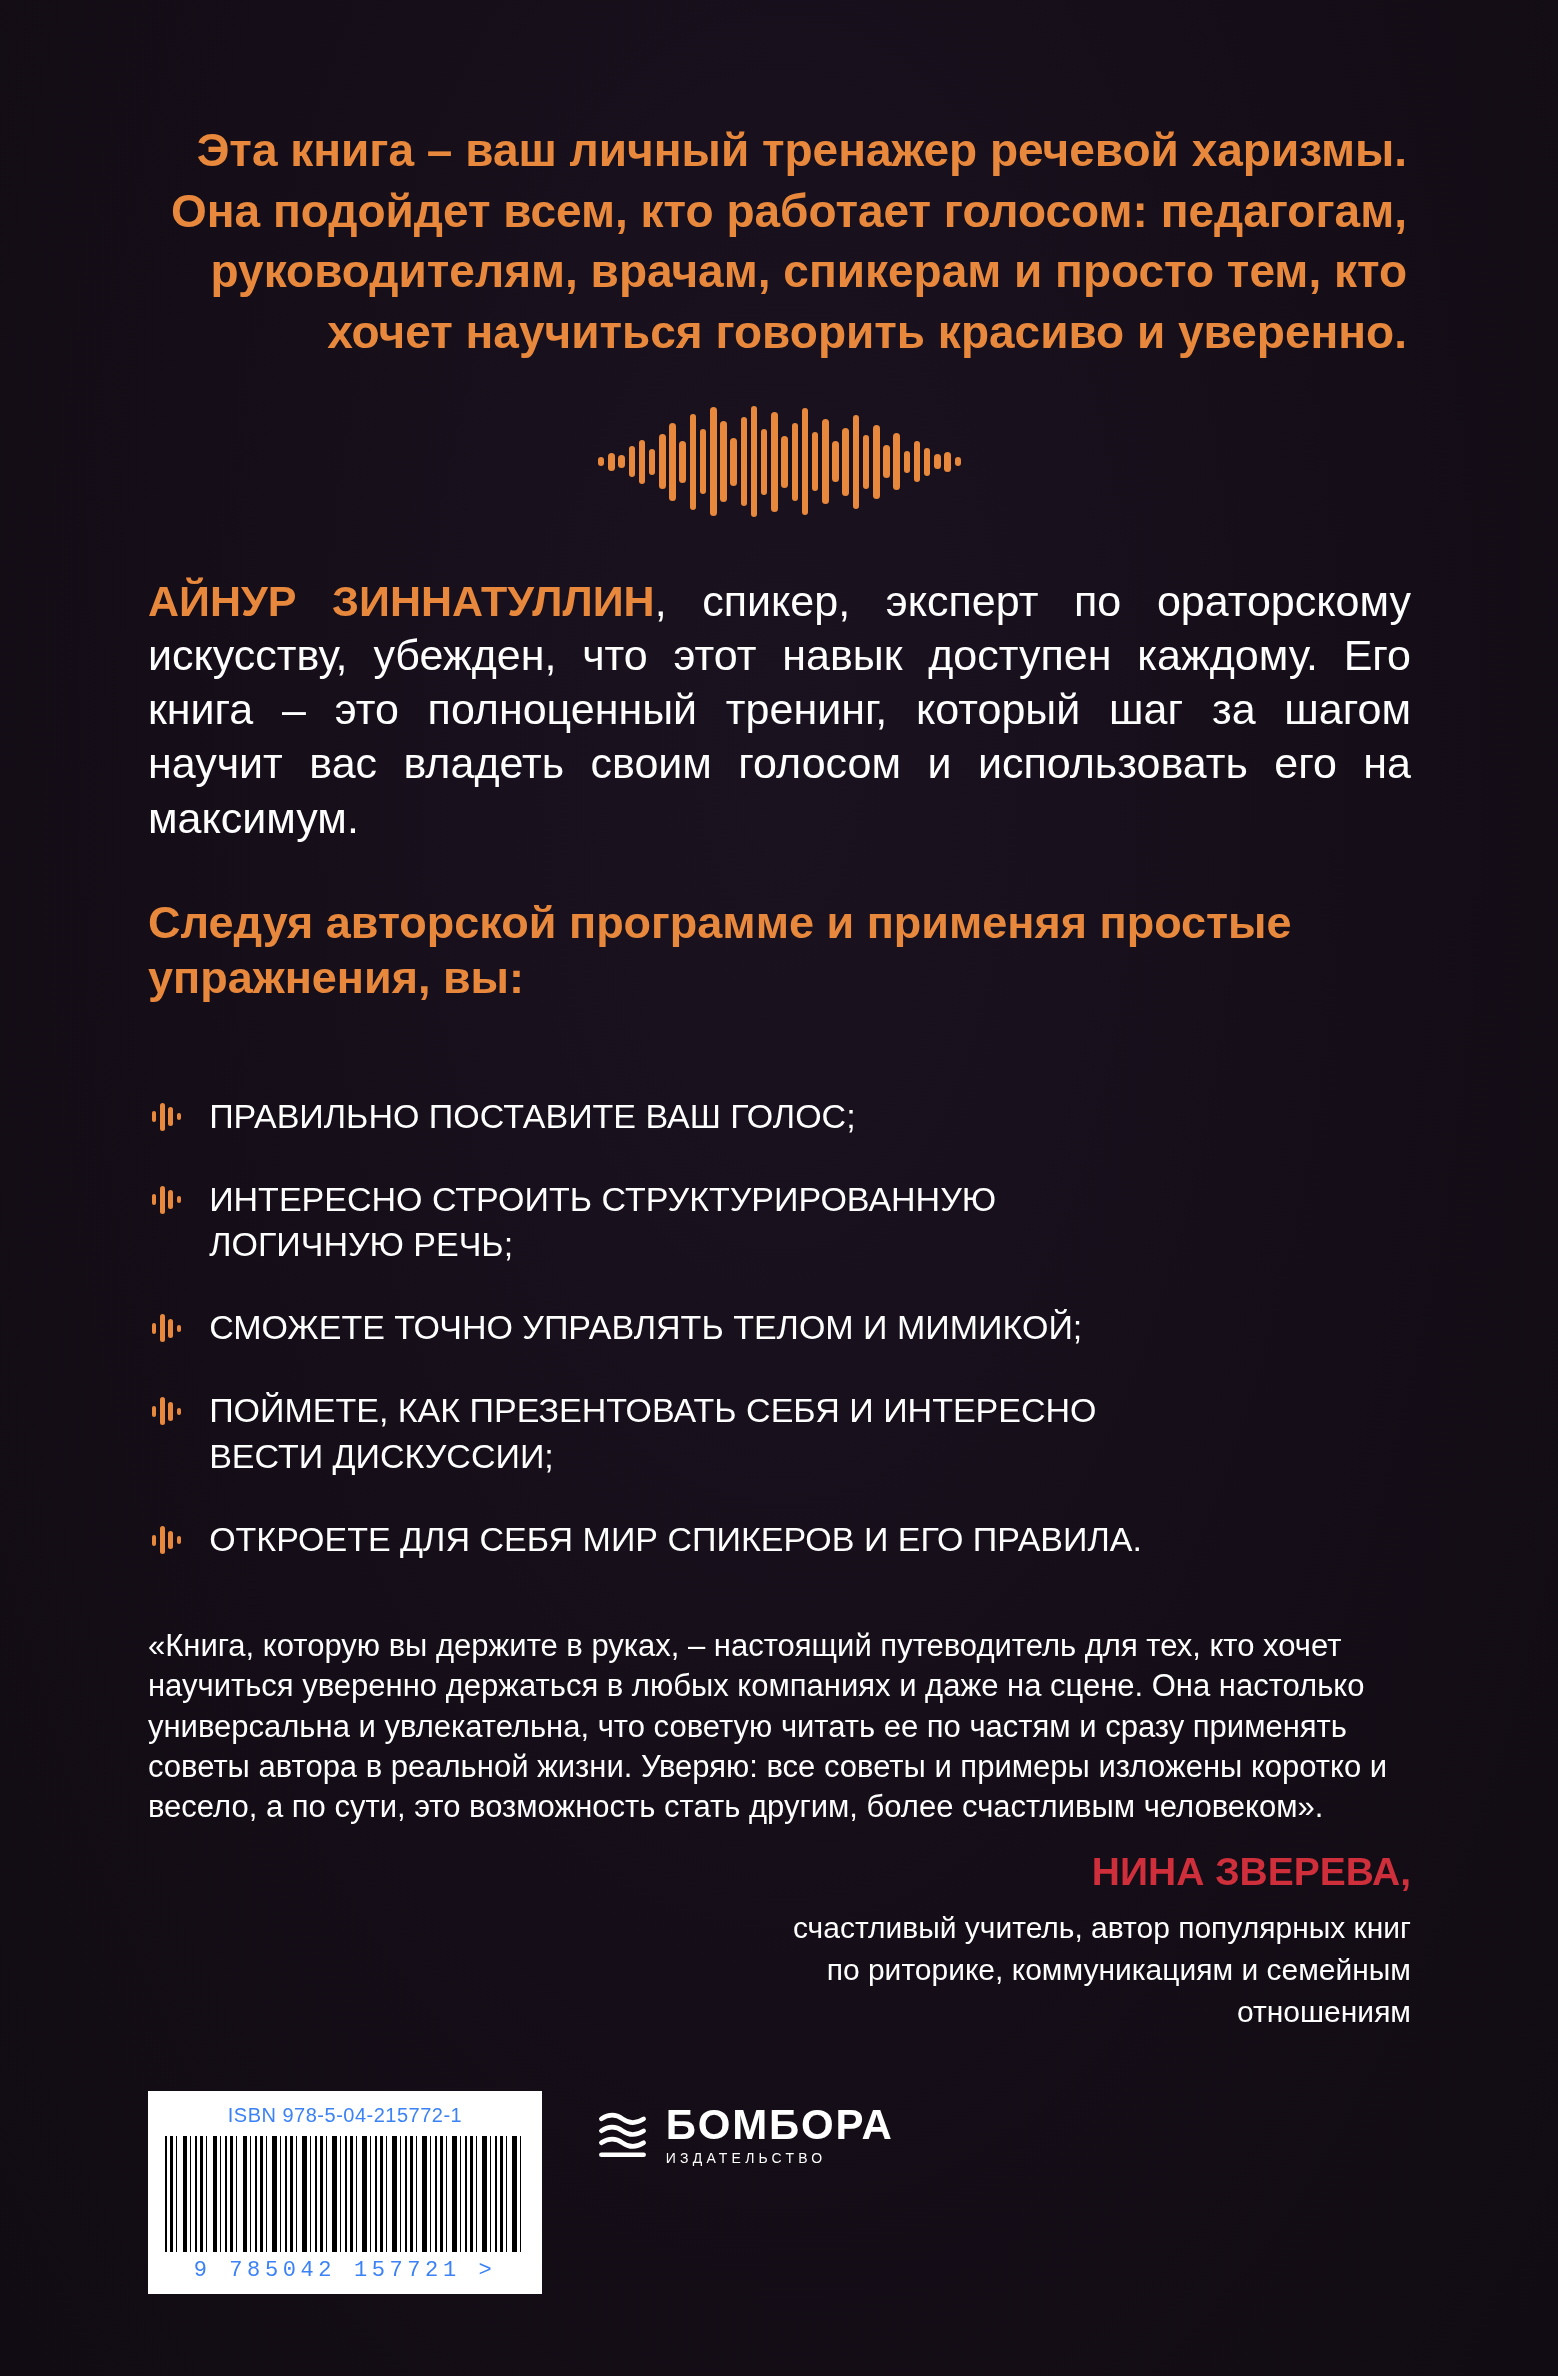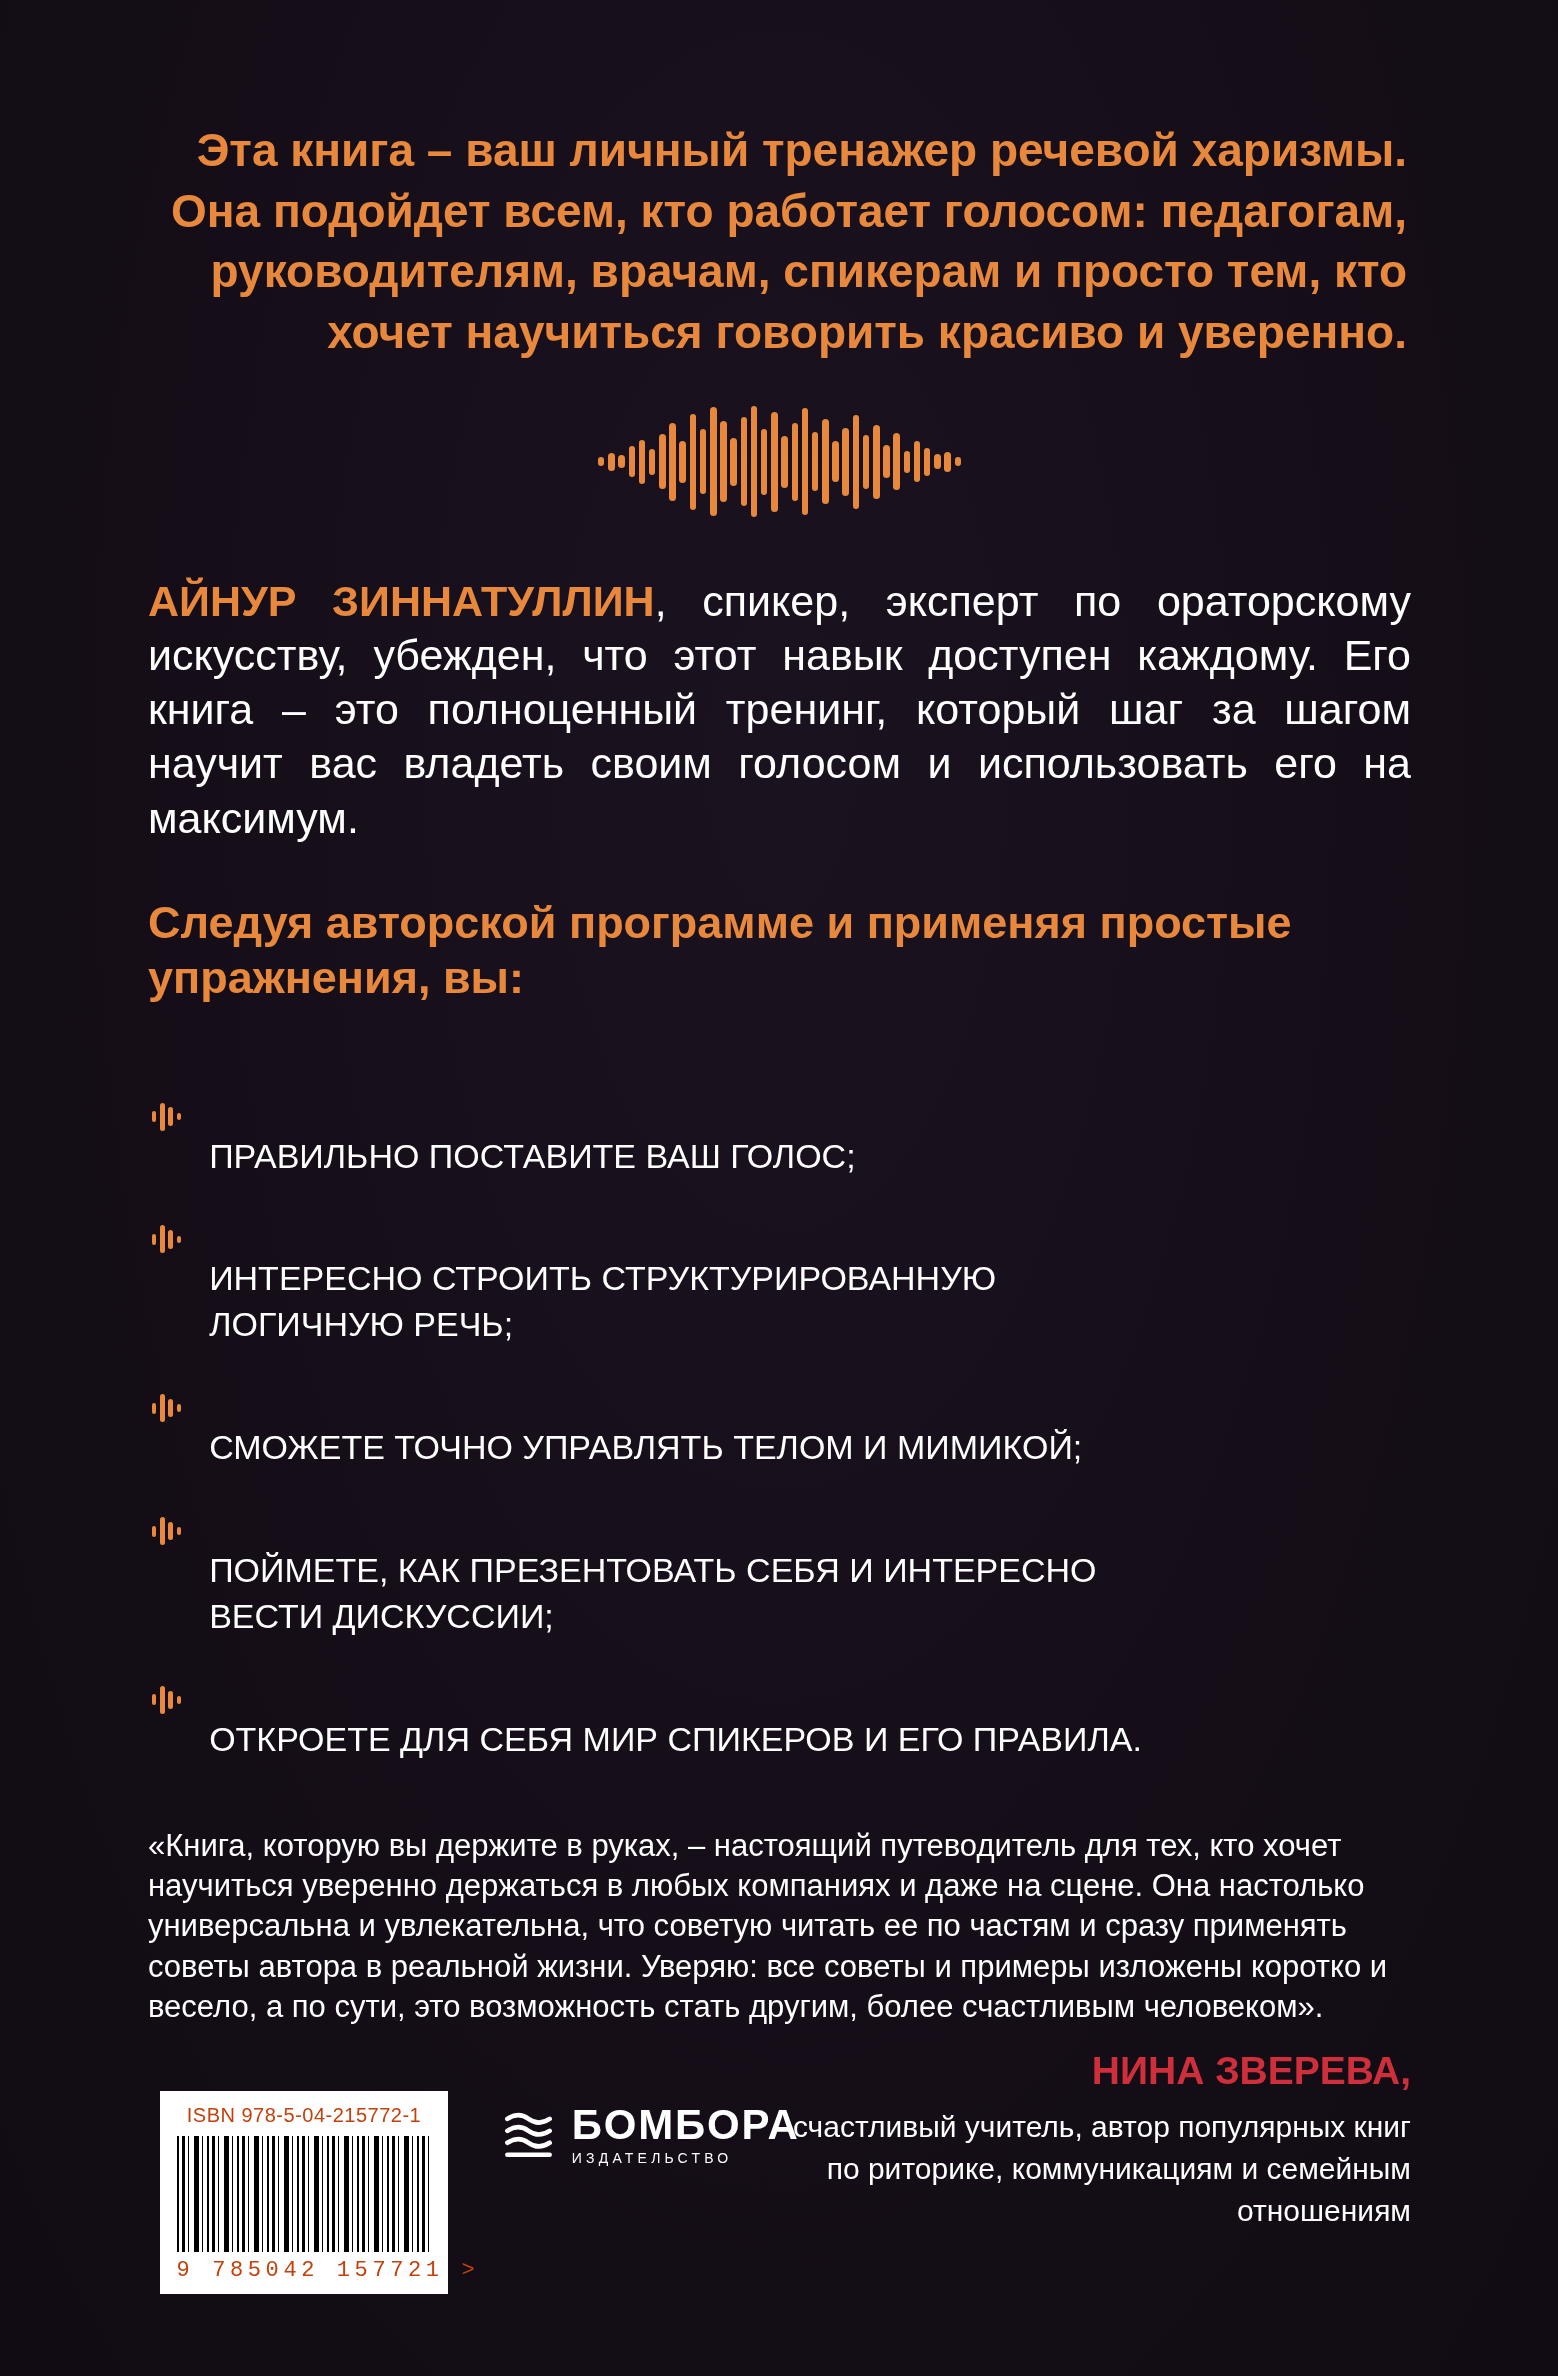--- a/index.html
+++ b/index.html
@@ -46,21 +46,21 @@
   
   .program-list{
     list-style:none;
     margin:88px 148px 0;padding:0;
   }
   .program-list li{
     display:flex;align-items:flex-start;gap:28px;
     margin-bottom:37px;
     font-size:34px;line-height:1.35;color:#fff;
   }
-  .li-text{max-width:978px;display:block;margin-top:40px;}
+  .li-text{max-width:978px;display:block;}
   .mini-wave{
     display:flex;align-items:center;gap:3.7px;
     height:46px;flex:0 0 auto;margin-left:3.7px;
   }
   .mini-wave i{display:block;width:4.6px;border-radius:2.8px;background:var(--orange,#e8883c);}
   .mini-wave i:nth-child(1){height:11px;}
   .mini-wave i:nth-child(2){height:28px;}
   .mini-wave i:nth-child(3){height:18.5px;}
   .mini-wave i:nth-child(4){height:7.4px;}
   
@@ -79,24 +79,23 @@
     max-width:637px;
     text-align:right;
     font-size:30px;line-height:1.4;color:#fff;
   }
   
   .footer{
     position:absolute;left:148px;right:148px;top:2091px;
     display:flex;align-items:flex-start;gap:52px;
   }
   .isbn-box{
-    width:288px;box-sizing:border-box;
-    background:#fff;color:#c2410c;
+    width:394px;box-sizing:border-box;
+    background:#fff;color:#3b82f6;
     padding:13px 16.6px 11px;
-    margin-left:12px;
   }
   .isbn-text{font-size:20px;text-align:center;letter-spacing:0.5px;}
   .barcode{
     height:116px;margin-top:9.2px;
     background:repeating-linear-gradient(90deg,
       #000 0 1.8px,#fff 1.8px 4.6px,
       #000 4.6px 8.3px,#fff 8.3px 11px,
       #000 11px 12px,#fff 12px 17.5px,
       #000 17.5px 22px,#fff 22px 25px,
       #000 25px 26px,#fff 26px 30px);

